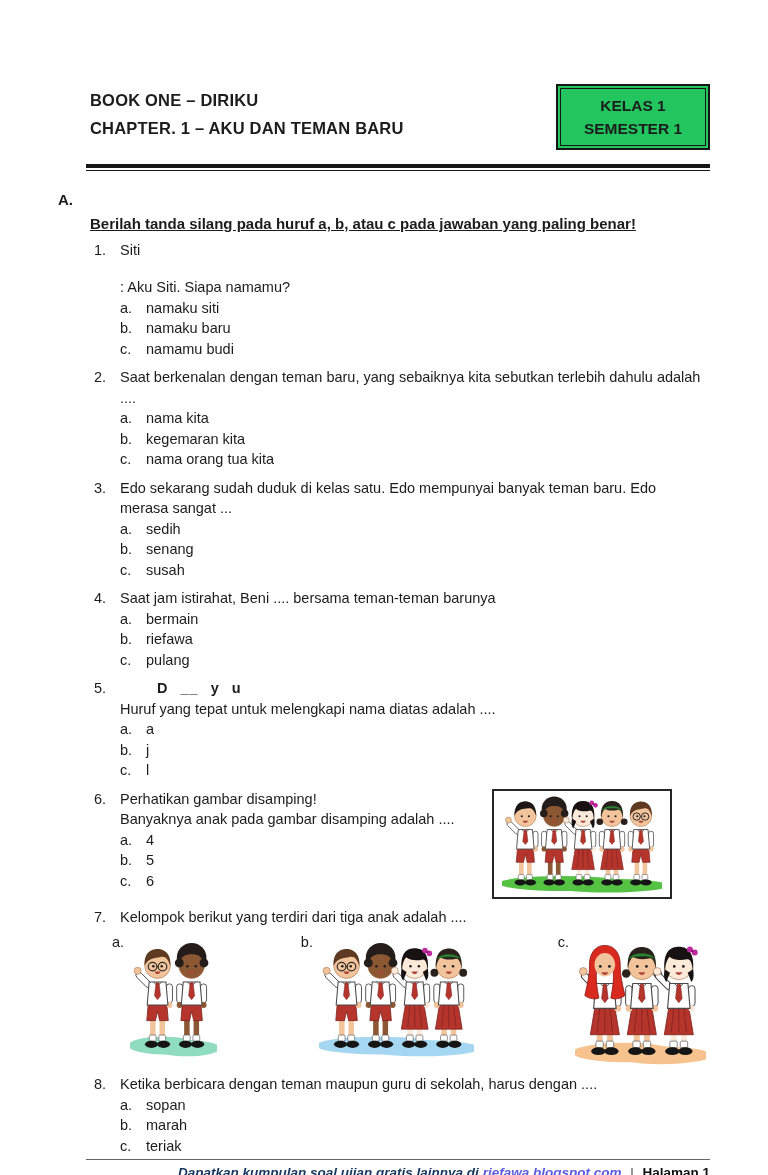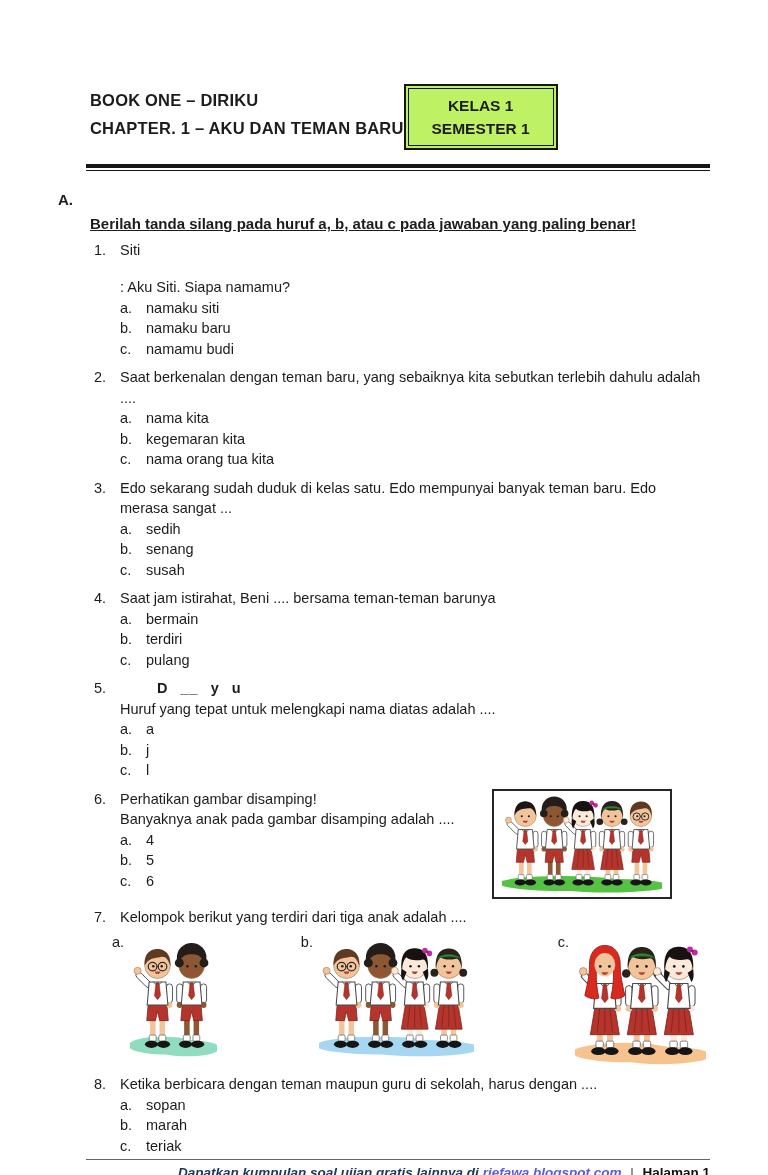--- a/index.html
+++ b/index.html
@@ -3,23 +3,23 @@
 <meta charset="utf-8">
 <style>
   html,body{margin:0;padding:0;}
   body{
     width:768px;height:1175px;background:#ffffff;position:relative;
     font-family:"Liberation Sans", sans-serif;color:#1c1c1c;overflow:hidden;
   }
   .page{box-sizing:border-box;padding:86px 58px 0 58px;position:relative;height:100%;}
 
   
-  .header{display:flex;align-items:flex-start;margin-left:32px;}
+  .header{display:flex;justify-content:space-between;align-items:flex-start;margin-left:32px;}
   .titles{font-weight:bold;font-size:16.5px;line-height:28px;letter-spacing:.2px;}
-  .badge{border:2.5px solid #161616;padding:2px;background:#bef264;margin-top:-2px;}
+  .badge{border:2.5px solid #161616;padding:2px;background:#22c55e;margin-top:-2px;}
   .badge-inner{border:1.5px solid #161616;padding:5px 16px;text-align:center;
     font-weight:bold;font-size:15.5px;line-height:23px;min-width:112px;}
   .rule{margin-top:14px;margin-left:28px;border-top:4px solid #161616;border-bottom:1.5px solid #161616;height:2px;}
 
   
   .section-head{display:flex;margin-top:20px;font-weight:bold;font-size:15px;}
   .sec-label{width:32px;flex:0 0 32px;}
   .sec-instruction{text-decoration:underline;margin-top:24px;}
 
   
@@ -148,21 +148,21 @@
     <div class="q">
       <span class="q-num">4.</span>
       <div class="q-body">
         <div>Saat jam istirahat, Beni .... bersama teman-teman barunya</div>
         <div class="opt">
           <span class="opt-letter">a.</span>
           <span>bermain</span>
         </div>
         <div class="opt">
           <span class="opt-letter">b.</span>
-          <span>terdiri</span>
+          <span>riefawa</span>
         </div>
         <div class="opt">
           <span class="opt-letter">c.</span>
           <span>pulang</span>
         </div>
       </div>
     </div>
 
     <div class="q">
       <span class="q-num">5.</span>

